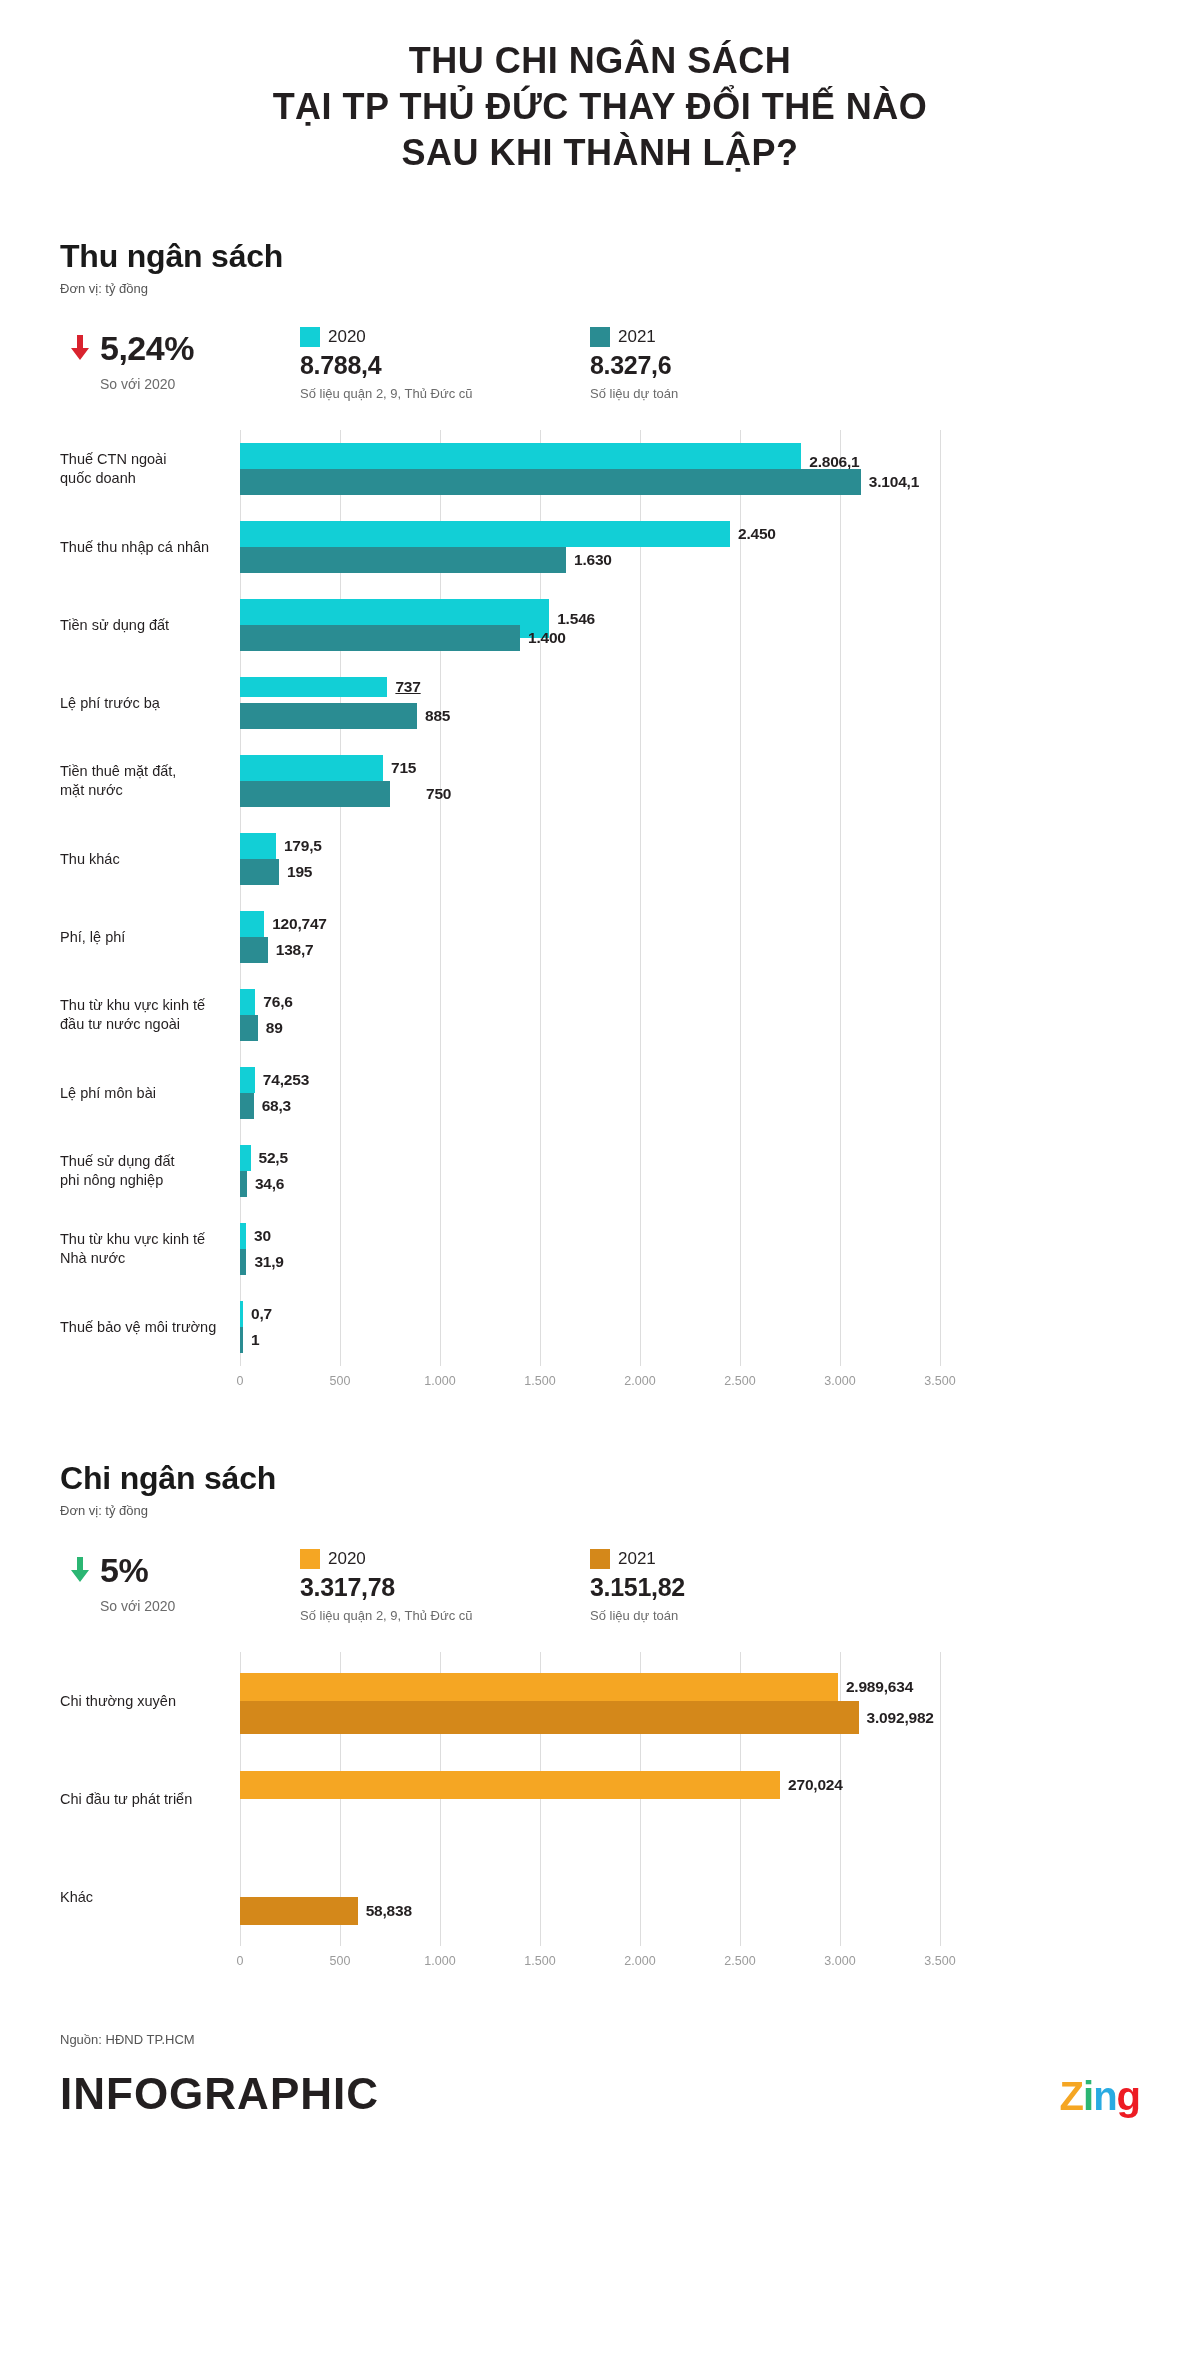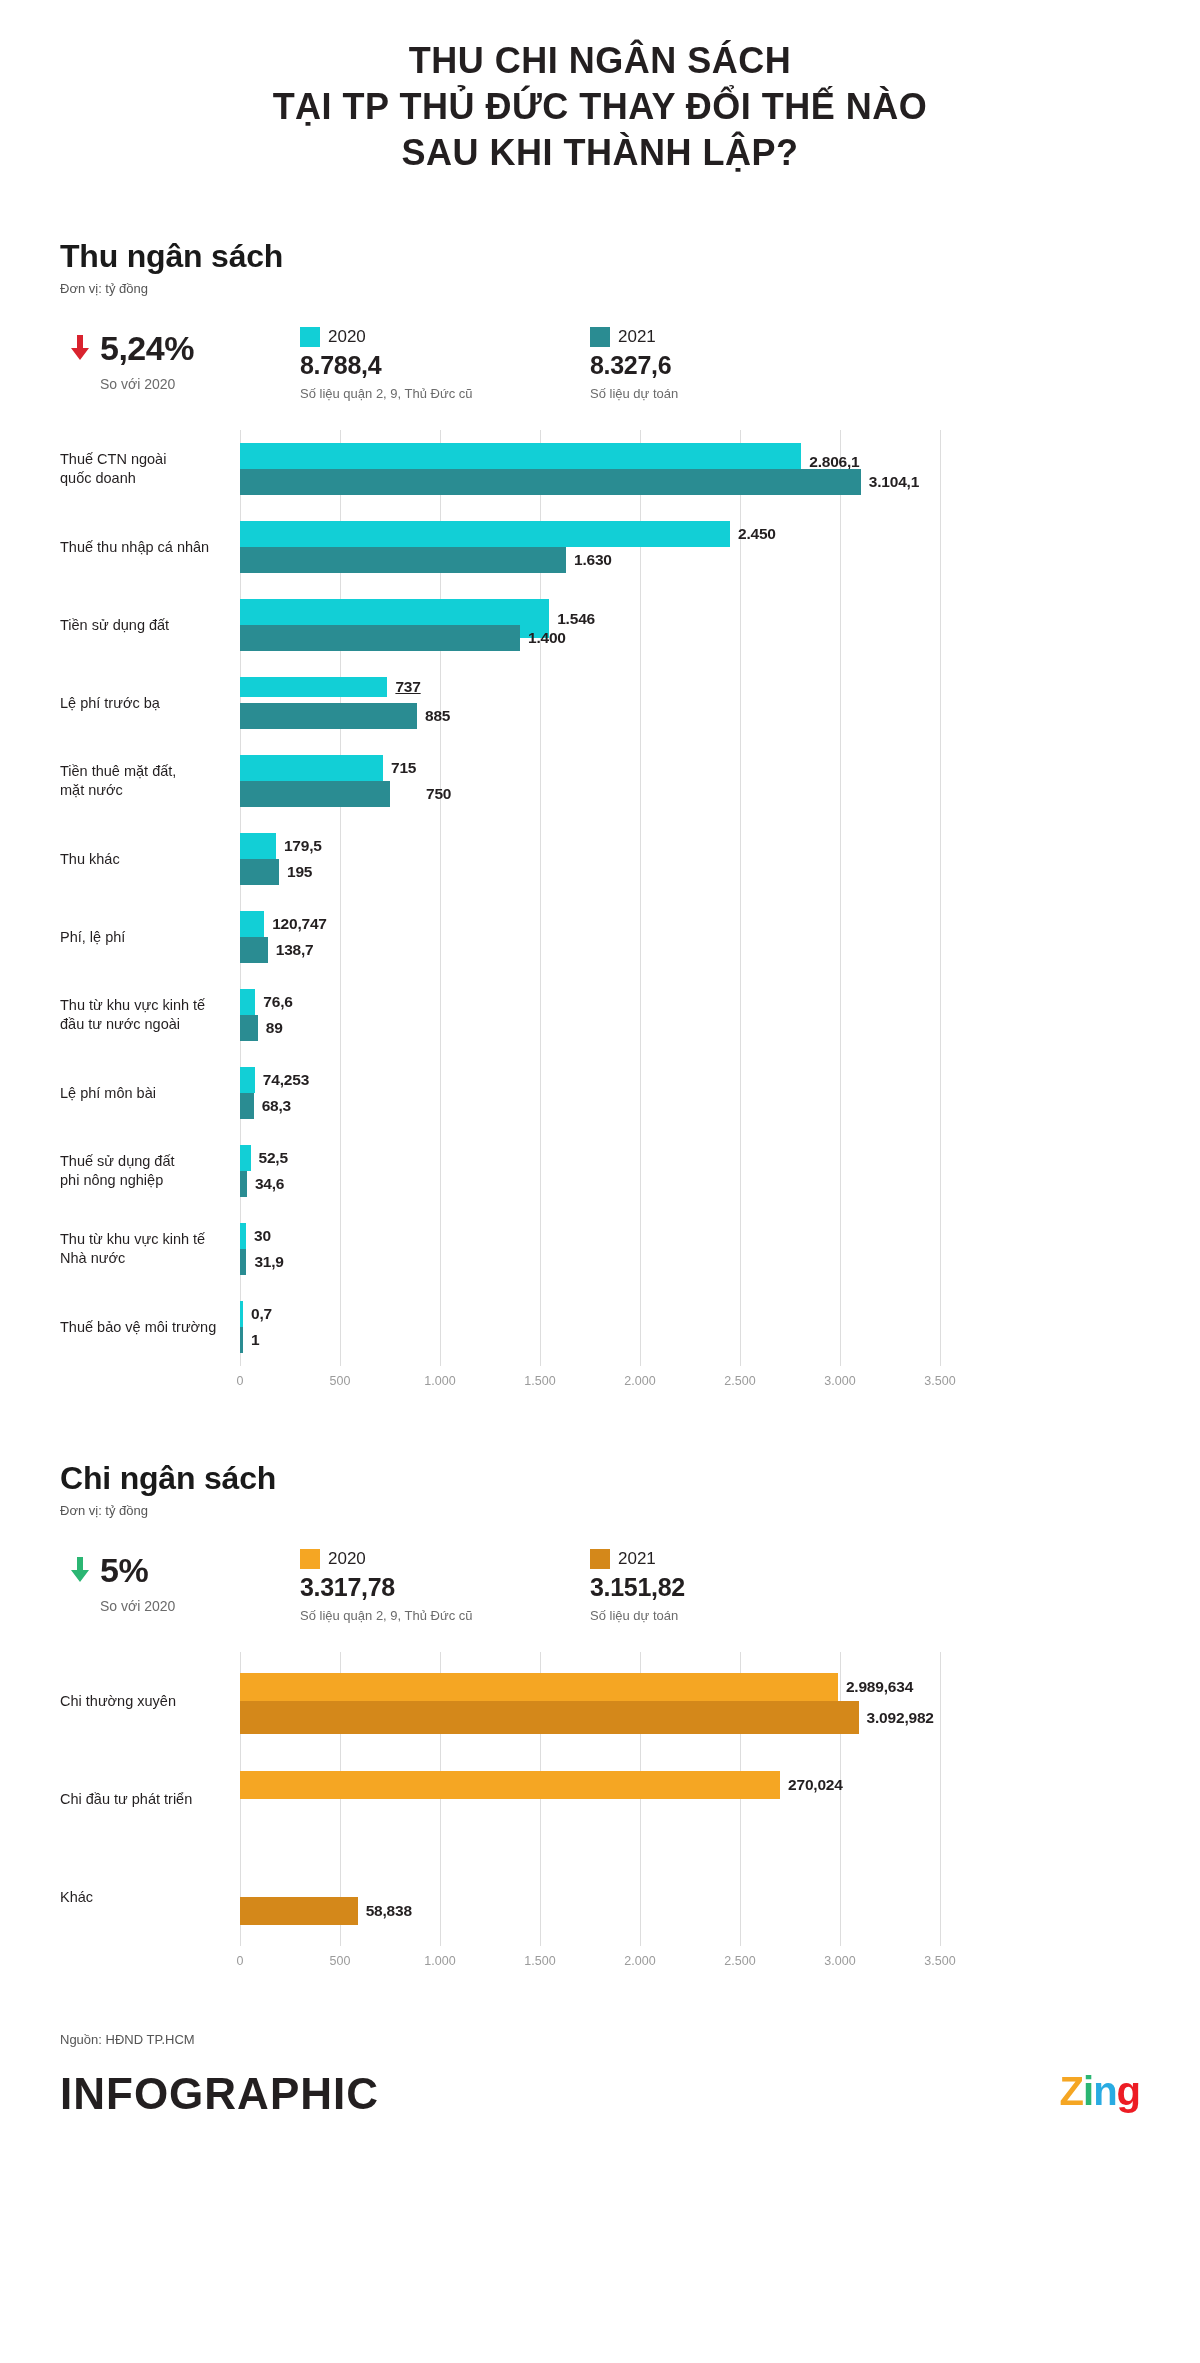--- a/index.html
+++ b/index.html
@@ -180,21 +180,21 @@
   
   .footer {
     padding: 0 60px;
   }
   .source {
     font-size: 13px;
     color: #555;
   }
   .footer-bar {
     display: flex;
-    align-items: flex-start;
+    align-items: flex-end;
     justify-content: space-between;
     margin-top: 22px;
   }
   .infographic-word {
     display: flex;
     align-items: center;
     font-size: 44px;
     font-weight: bold;
     letter-spacing: 1px;
     color: #231f20;

